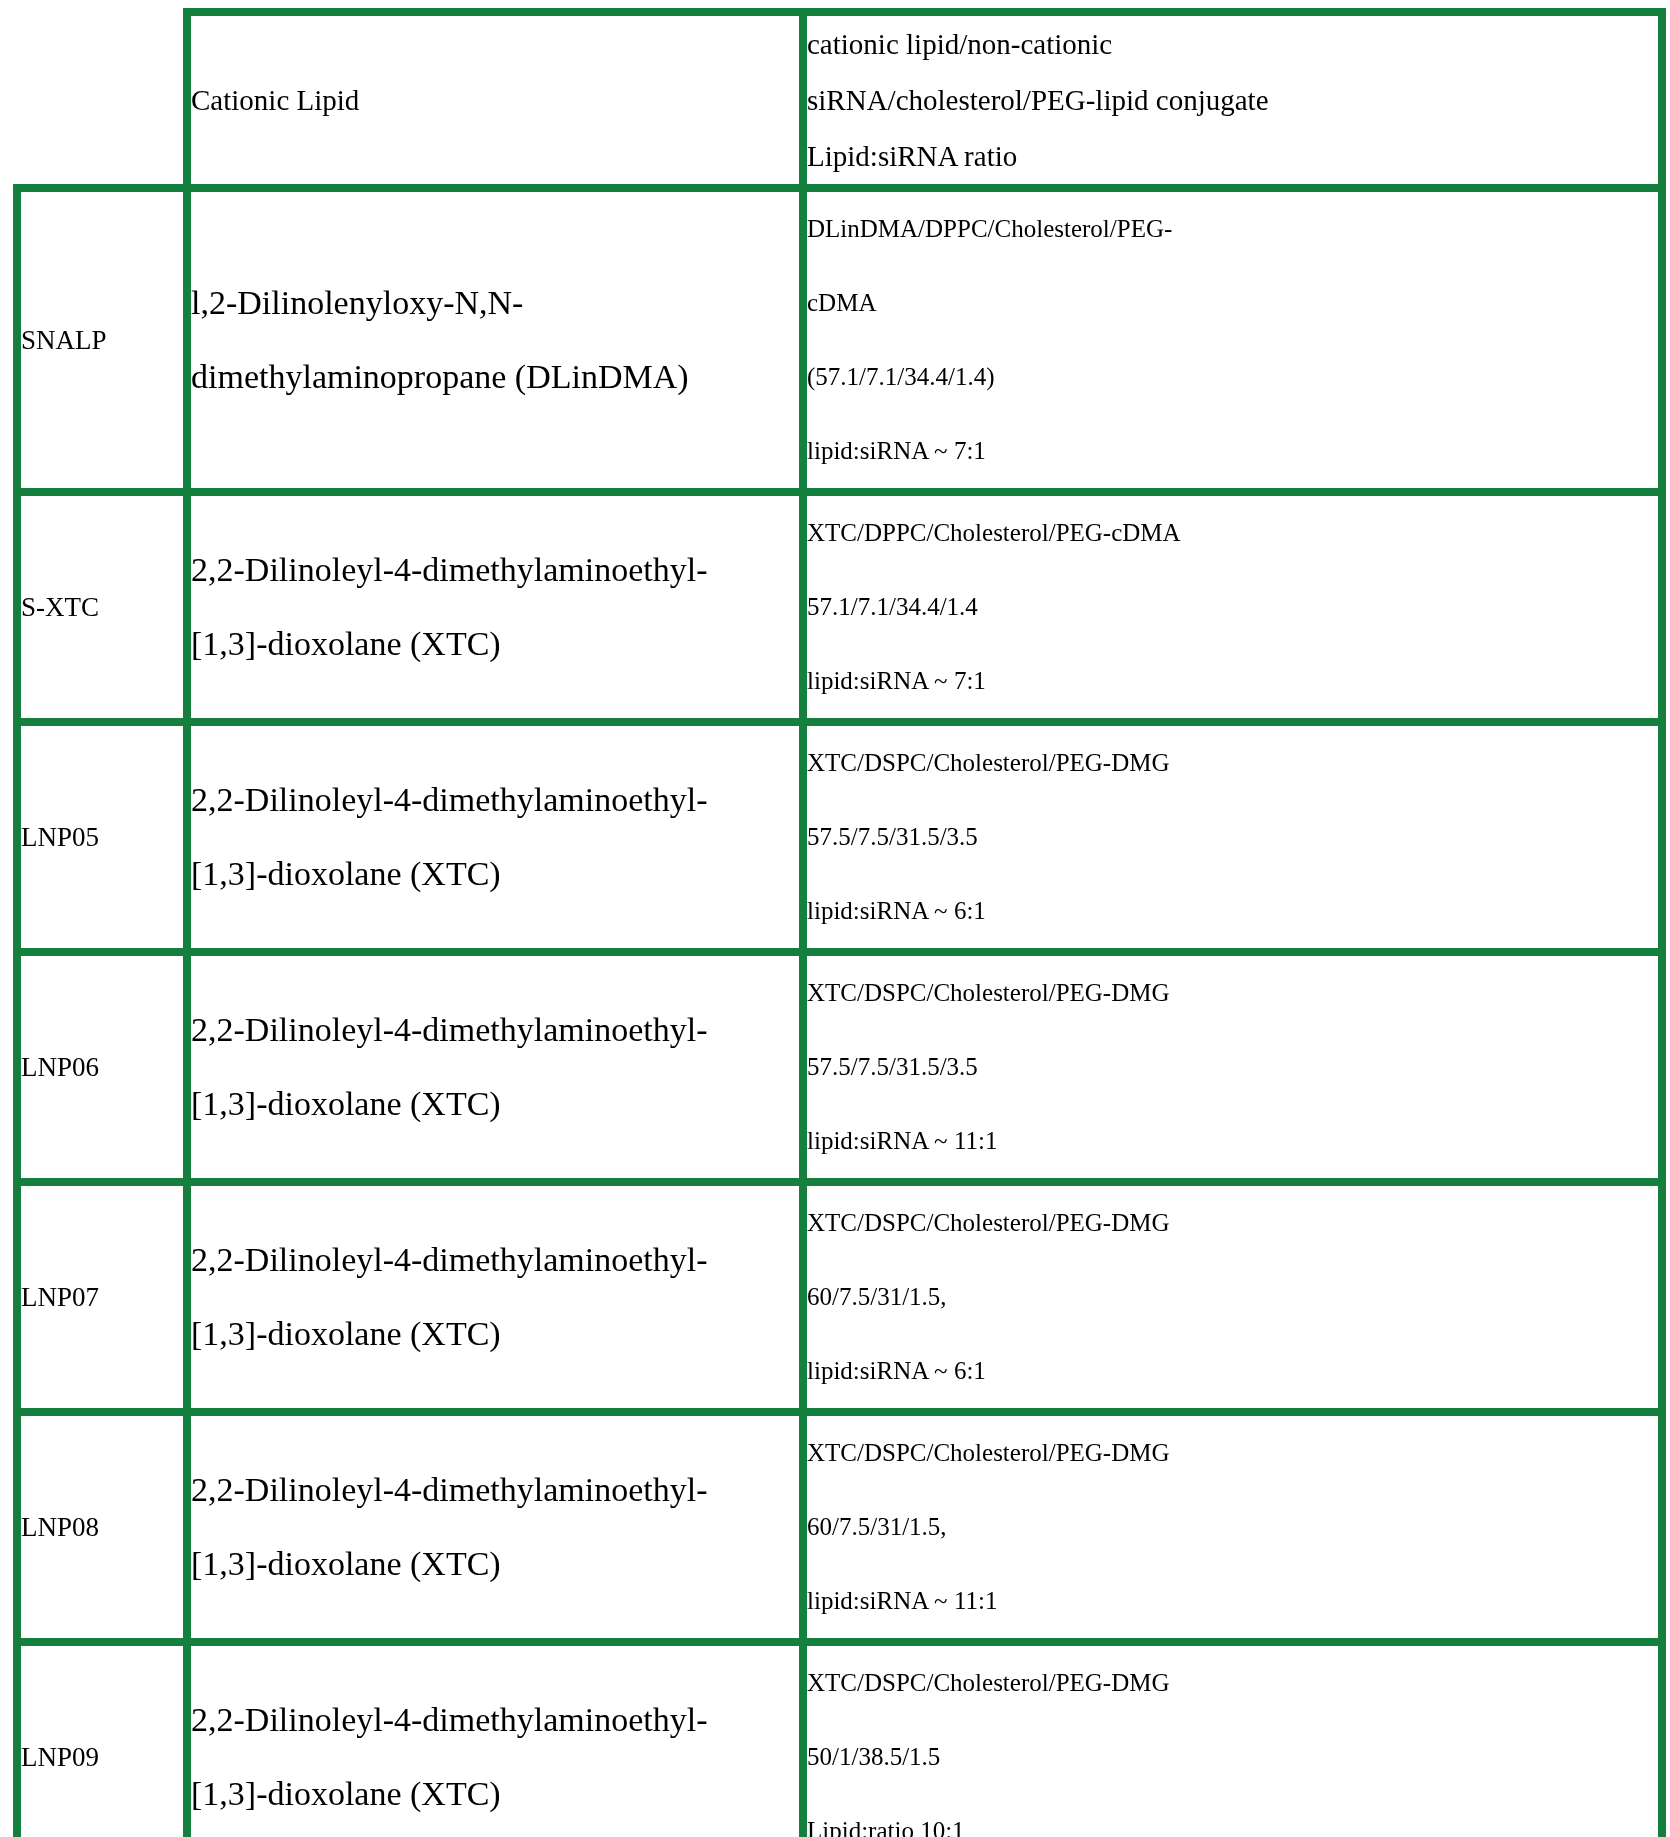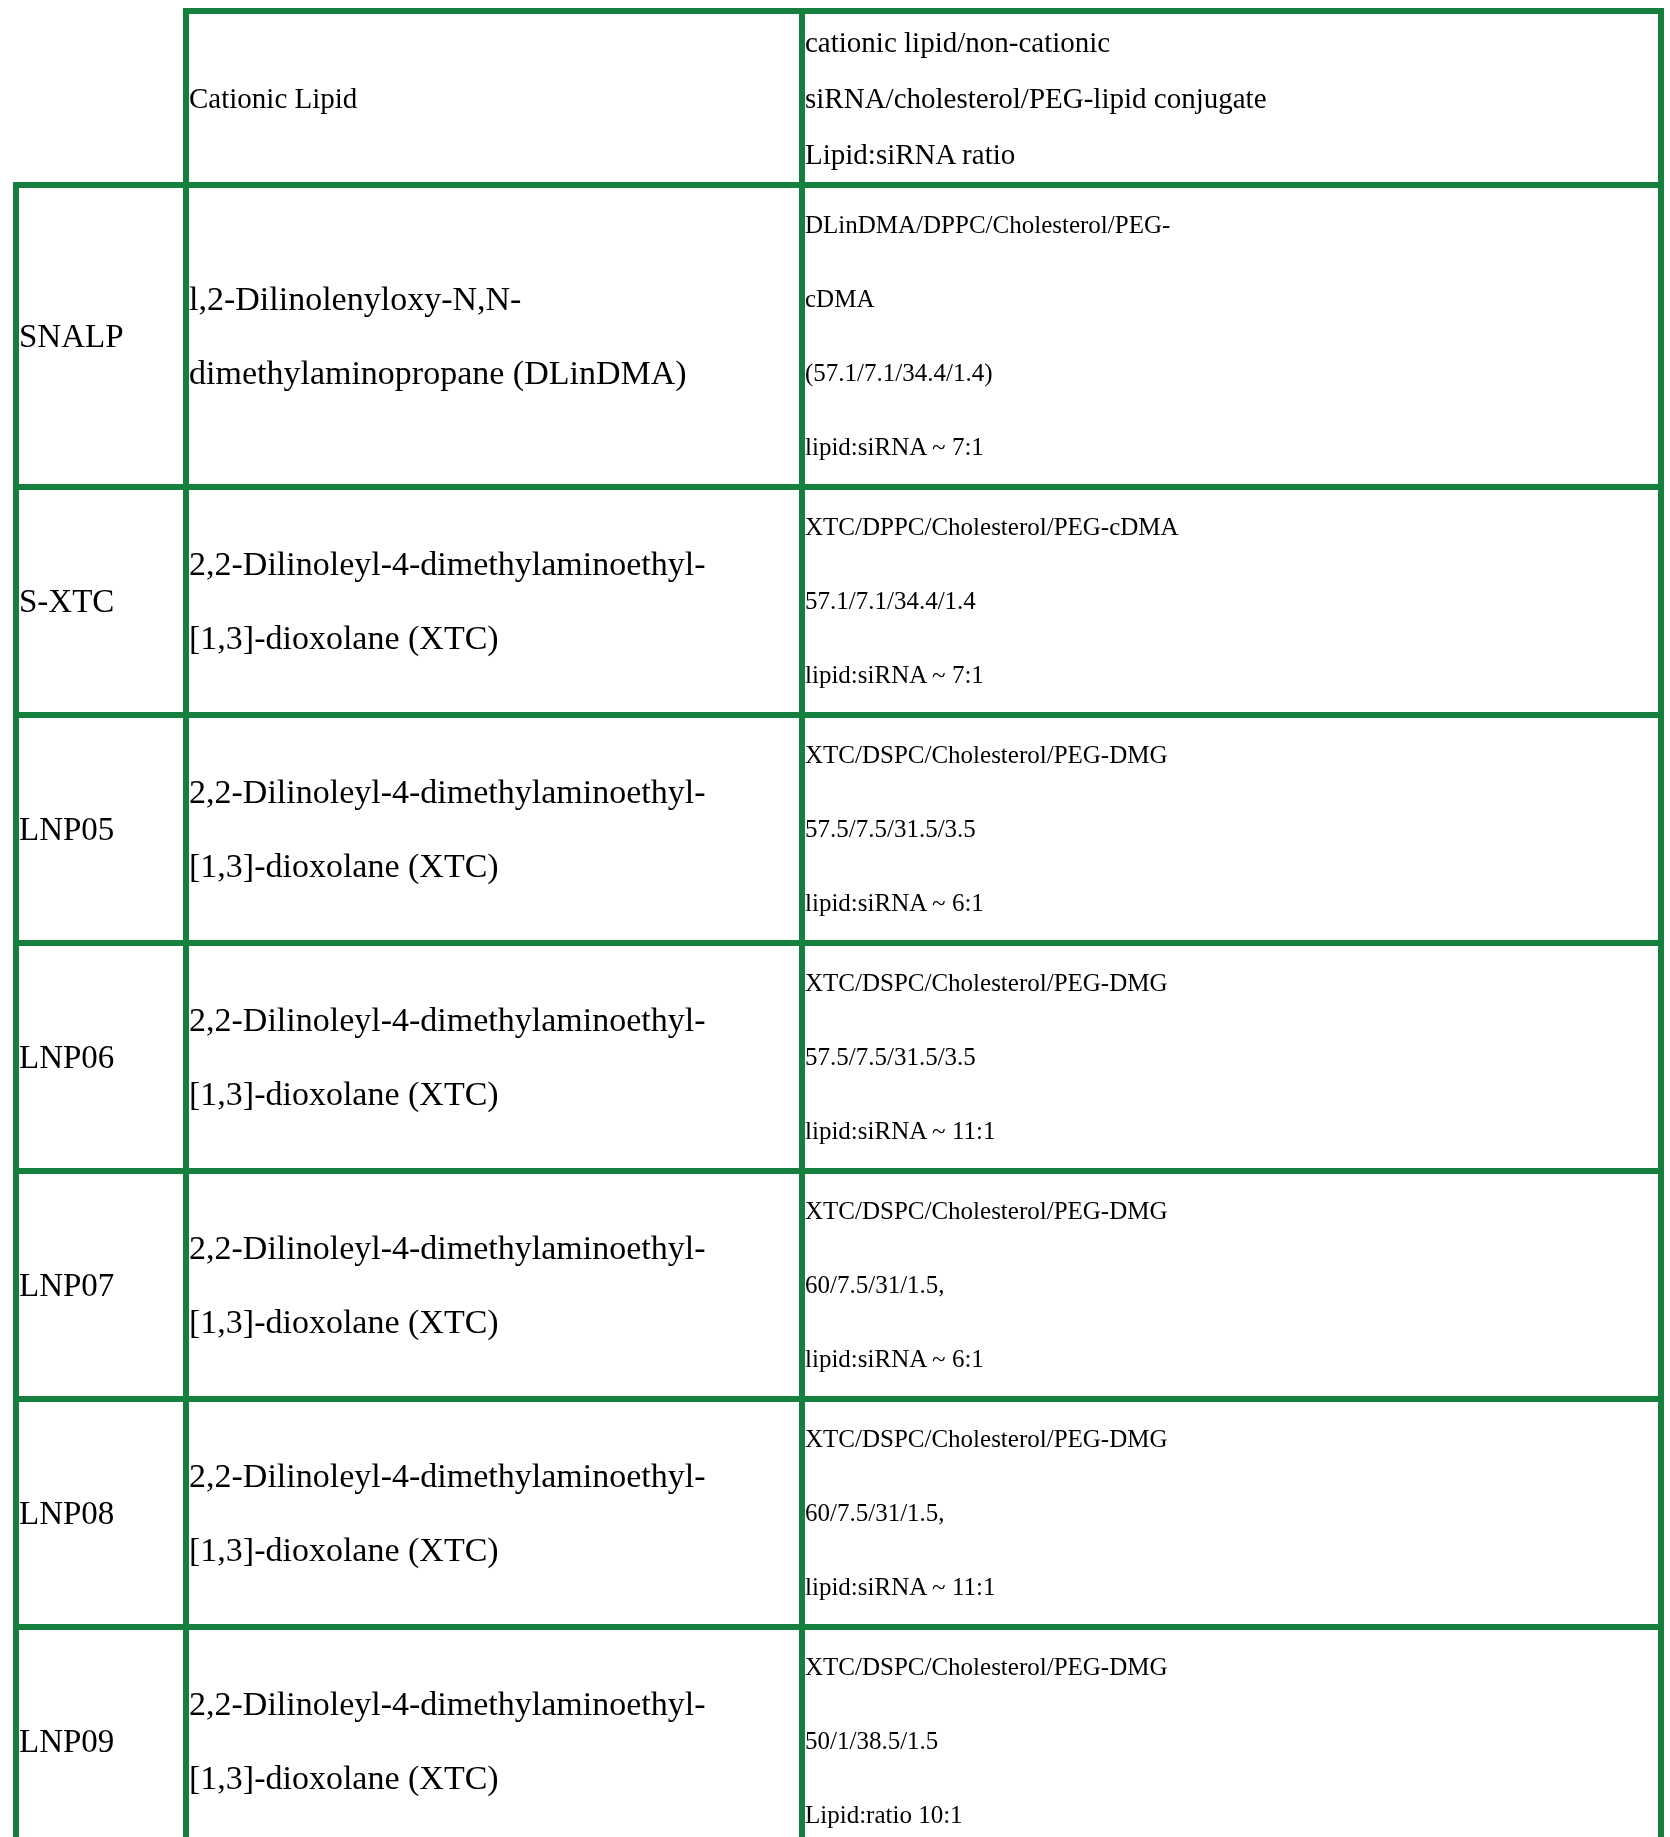--- a/index.html
+++ b/index.html
@@ -27,21 +27,21 @@
     width: 1645px;
     border-collapse: collapse;
     table-layout: fixed;
   }
   table.lipid-table col.c-label { width: 170px; }
   table.lipid-table col.c-lipid { width: 616px; }
   table.lipid-table col.c-ratio { width: 859px; }
 
   table.lipid-table td,
   table.lipid-table th {
-    border: 6px solid #15803d;
+    border: 8px solid #15803d;
     vertical-align: middle;
     padding: 0;
     text-align: left;
     font-weight: normal;
   }
   
   .hdr-blank {
     border-left: none !important;
     border-top: none !important;
     border-bottom: none !important;
@@ -49,21 +49,21 @@
   .hdr-cell {
     font-weight: bold;
     font-size: 29px;
     line-height: 56px;
     padding: 14px 10px 16px 18px;
     vertical-align: middle;
   }
   .hdr-cell .ln { display: block; white-space: nowrap; }
 
   .cell-label {
-    font-size: 33px;
+    font-size: 27px;
     padding: 0 6px 0 22px;
     white-space: nowrap;
   }
   .cell-lipid {
     font-size: 34px;
     line-height: 74px;
     padding: 10px 8px 12px 20px;
   }
   .cell-lipid .ln { display: block; white-space: nowrap; }
 

